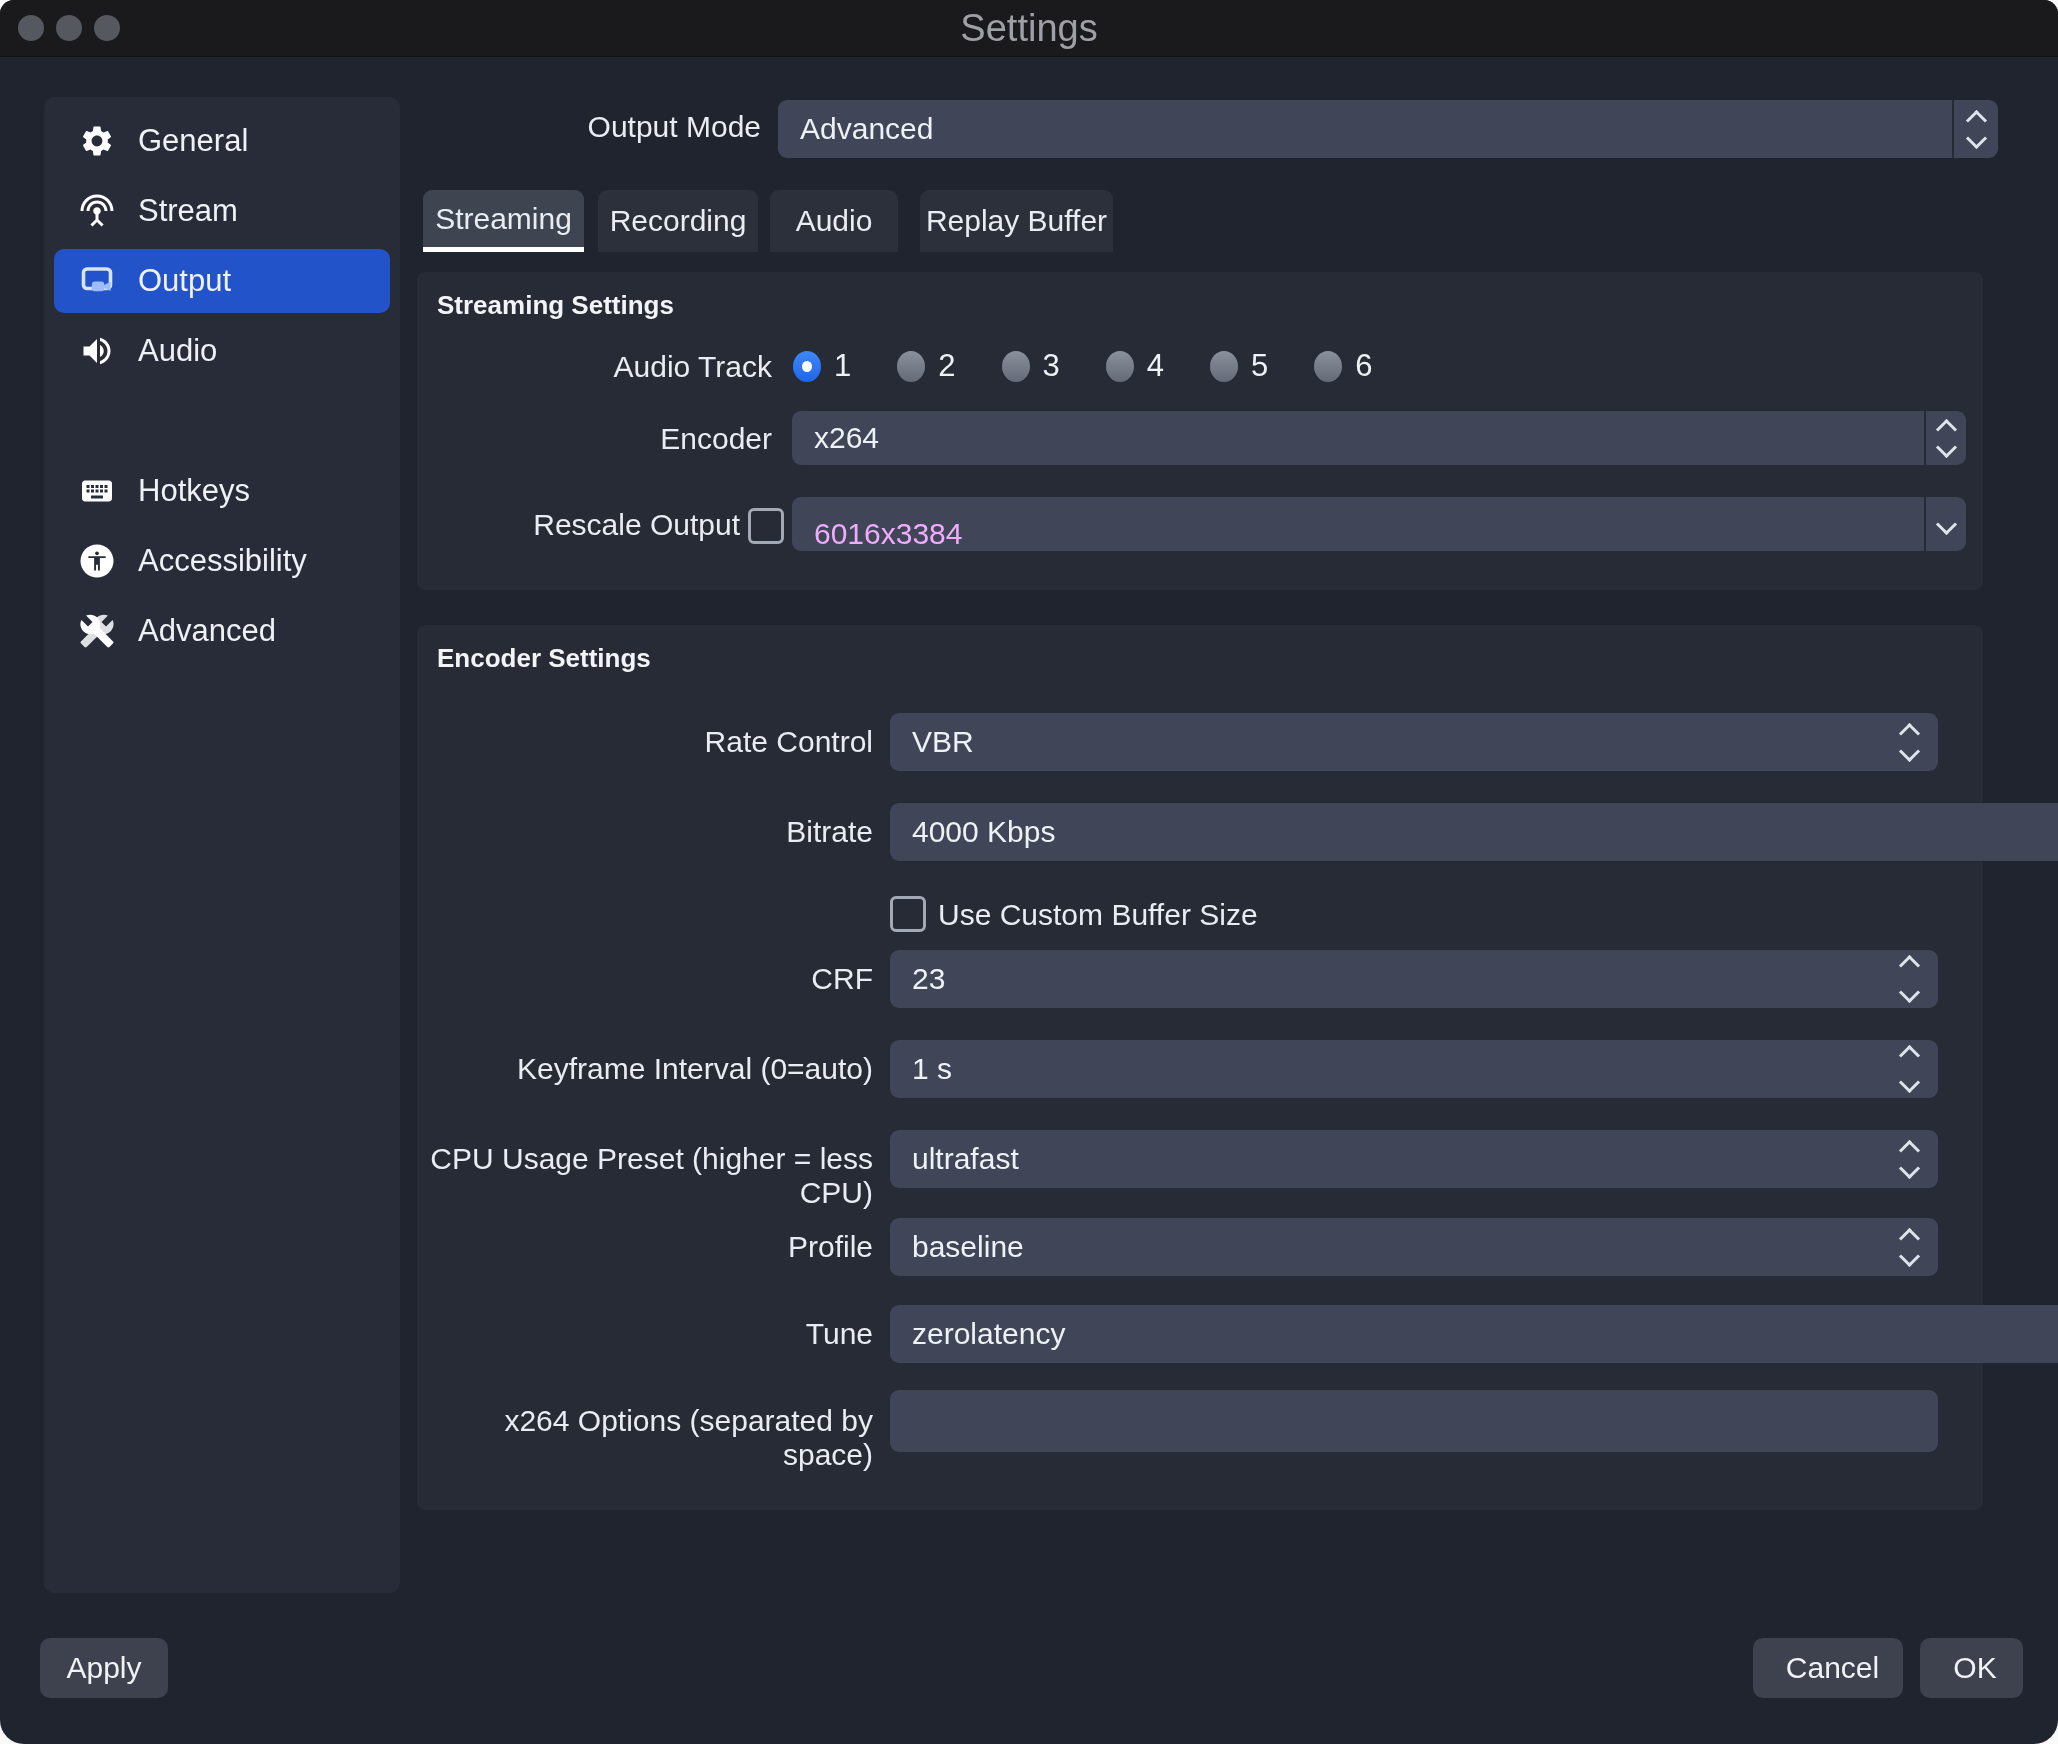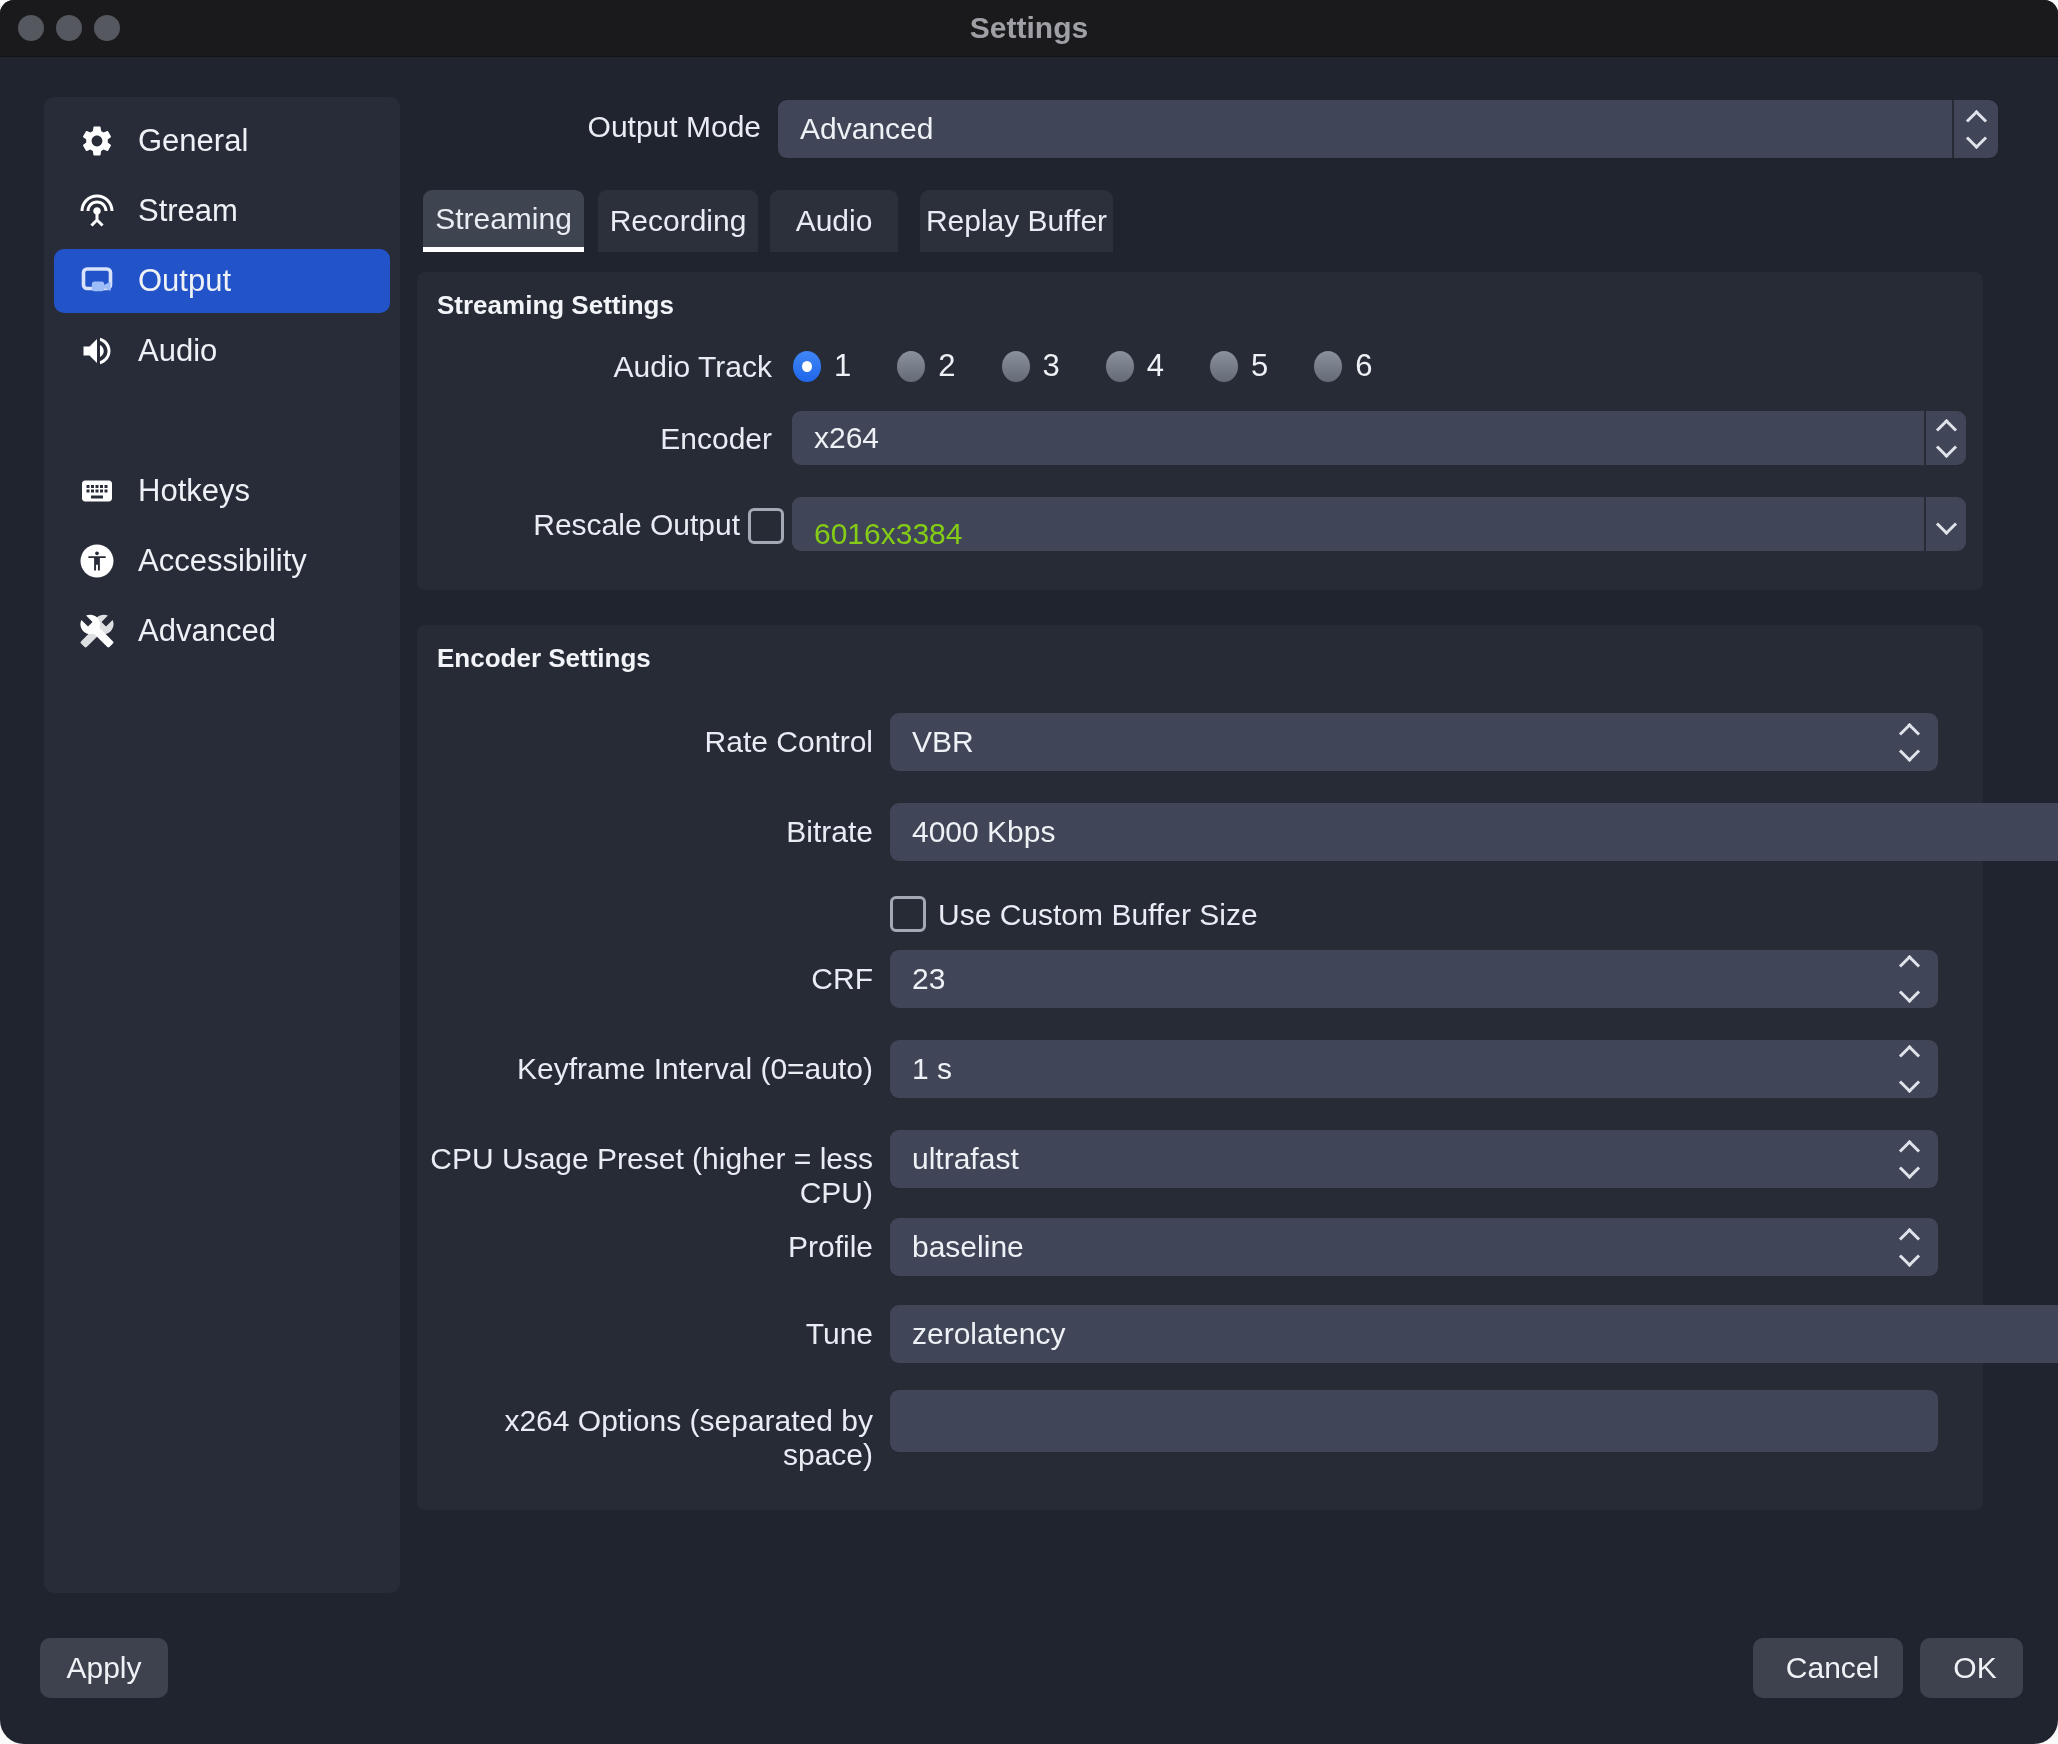--- a/index.html
+++ b/index.html
@@ -4,37 +4,37 @@
 <style>
   html,body{margin:0;padding:0;background:#f7f7f7;}
   .screen{position:relative;width:2058px;height:1744px;background:#fafafa;overflow:hidden;
           font-family:"Liberation Sans","DejaVu Sans",sans-serif;color:#e9ecf2;}
   .window{position:absolute;inset:0;background:#20242f;border-radius:14px 14px 24px 24px;overflow:hidden;}
 
   
   .titlebar{position:absolute;left:0;top:0;right:0;height:56px;background:#1a1a1c;border-bottom:1px solid #121216;}
   .tl-dot{position:absolute;top:15px;width:26px;height:26px;border-radius:50%;background:#565860;}
   .win-title{position:absolute;left:0;right:0;top:0;height:56px;line-height:56px;text-align:center;
-             font-size:30px;font-weight:700;color:#9ea0a6;}
+             font-size:38px;font-weight:400;color:#9ea0a6;}
 
   
   .sidebar{position:absolute;left:44px;top:97px;width:356px;height:1496px;background:#272c38;border-radius:10px;}
   .side-item{position:absolute;left:10px;right:10px;height:64px;border-radius:10px;display:flex;align-items:center;cursor:default;}
   .side-item .icn{width:38px;height:38px;margin-left:24px;display:flex;align-items:center;justify-content:center;}
   .side-item .icn svg{width:36px;height:36px;}
   .side-item .lbl{margin-left:22px;font-size:31px;color:#eef1f6;}
   .side-item.selected{background:#2353c8;}
 
   
   .panel{position:absolute;left:417px;width:1566px;background:#262b36;border-radius:8px;}
   .sec-title{position:absolute;left:20px;font-size:26px;font-weight:700;color:#f2f4f8;}
   .flabel{position:absolute;font-size:30px;color:#e9ecf2;text-align:right;}
   .ctl{position:absolute;background:#404657;border-radius:9px;display:flex;align-items:center;}
   .ctl .val{margin-left:22px;font-size:30px;color:#eef1f5;white-space:nowrap;}
-  .ctl .val.placeholder{color:#84cc16;margin-top:20px;}
+  .ctl .val.placeholder{color:#f0abfc;margin-top:20px;}
   .stepper{position:absolute;right:0;top:0;bottom:0;width:58px;display:flex;flex-direction:column;
            align-items:center;justify-content:center;gap:7px;}
   .stepper.divided{border-left:2px solid #262b35;}
   .stepper.wide{gap:16px;}
   .chev{width:12px;height:12px;border:solid #dfe3ea;border-width:0 3px 3px 0;}
   .chev.up{transform:rotate(-135deg);margin-bottom:-2px;}
   .chev.down{transform:rotate(45deg);margin-top:-2px;}
   .chev.single{margin:0;}
 
   .checkbox{position:absolute;width:30px;height:30px;border:3px solid #a3a9b4;border-radius:6px;background:transparent;}

